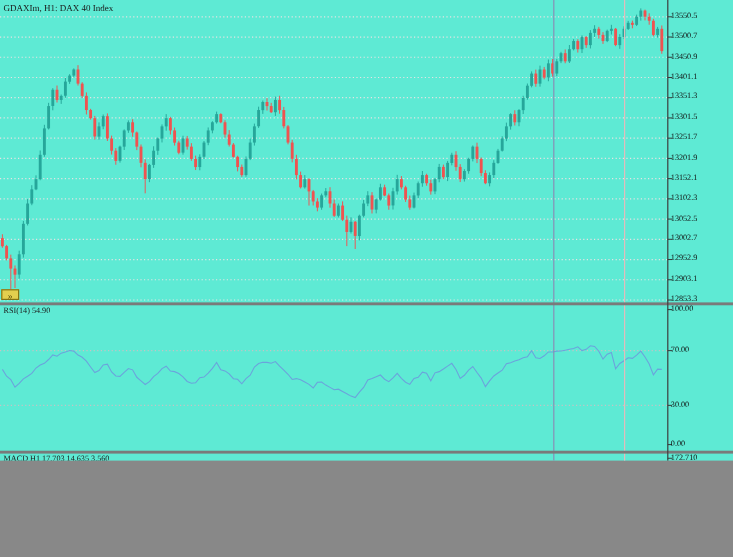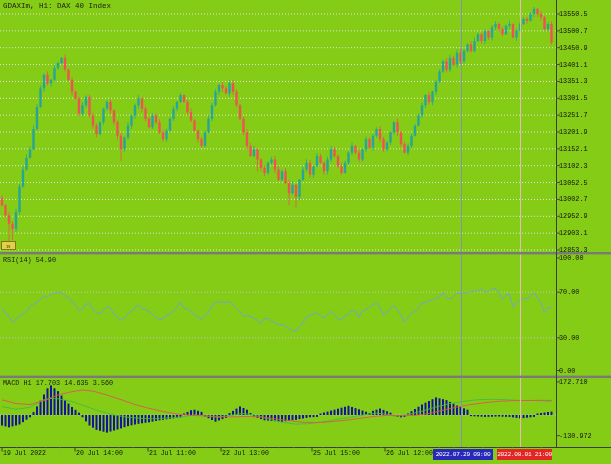--- a/index.html
+++ b/index.html
@@ -1,17 +1,17 @@
 <!DOCTYPE html>
 <html><head>
 <meta charset="utf-8">
 <style>
   html,body{margin:0;padding:0;background:#888;}
-  .root{position:relative;width:611px;height:464px;background:#84cc16;overflow:hidden;
-        font-family:Liberation Mono, monospace;border:0;}
+  .root{position:relative;width:611px;height:384px;background:#5eead4;overflow:hidden;
+        font-family:Liberation Serif, serif;border:0;}
   .t{position:absolute;color:#111;white-space:nowrap;}
   .title{left:3px;top:2px;font-size:7.5px;color:#1a1a1a;}
   .ind-label{font-size:6.8px;color:#1a1a1a;}
   #rsi-label{left:3px;top:256px;}
   #macd-label{left:3px;top:379px;}
   .axis-t{position:absolute;left:559px;font-size:6.8px;color:#111;white-space:nowrap;}
   .time-t{position:absolute;top:450px;font-size:6.5px;color:#111;white-space:nowrap;}
   .marker{position:absolute;top:449px;height:11px;line-height:11px;text-align:center;
           color:#fff;font-size:6.2px;letter-spacing:-0.3px;white-space:nowrap;overflow:hidden;}
   #marker-blue{left:433px;width:60px;background:#2828bb;}

